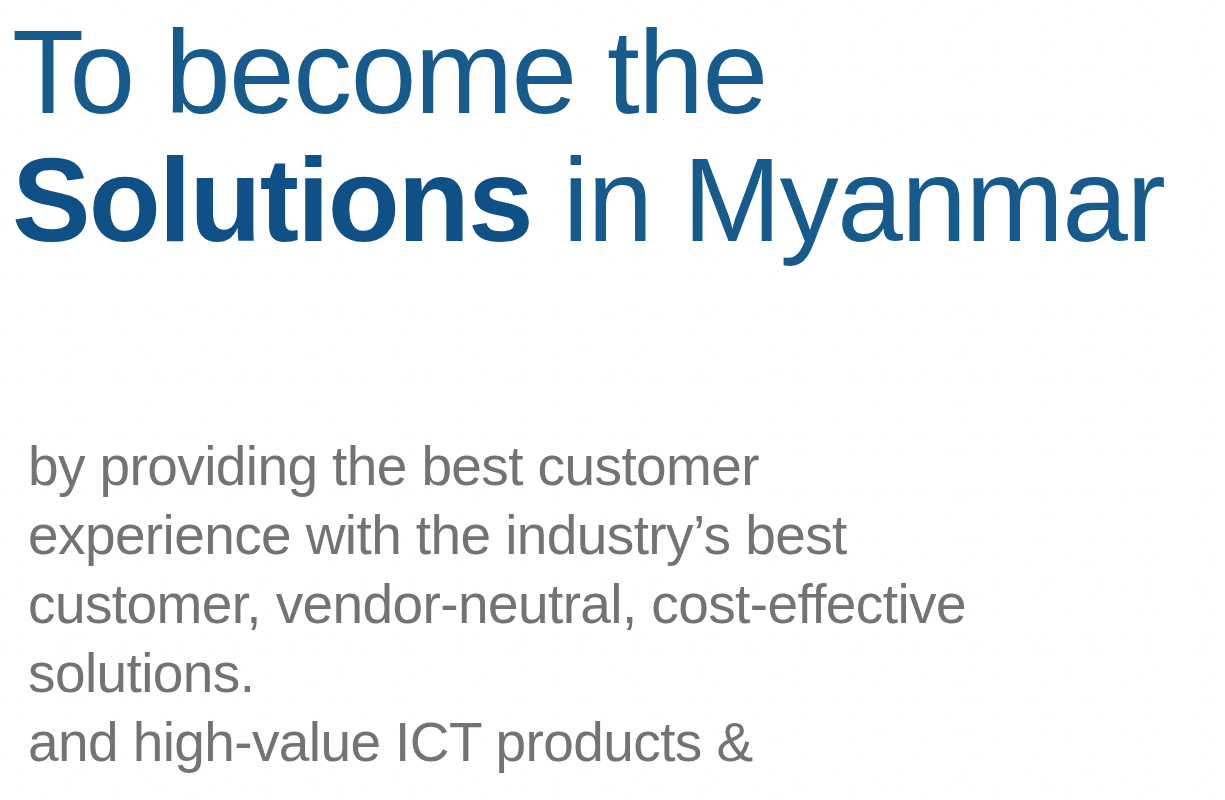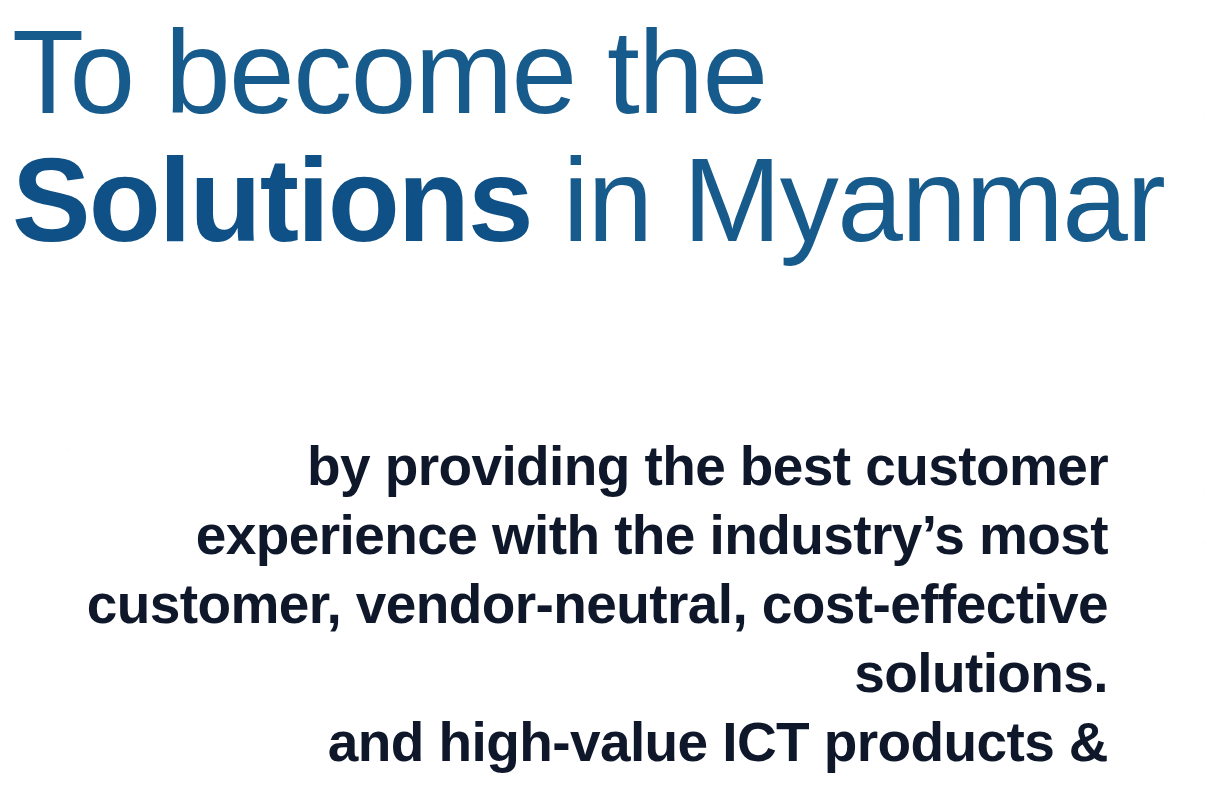--- a/index.html
+++ b/index.html
@@ -72,26 +72,25 @@
     letter-spacing: -2px;
   }
 
   
   .body-copy {
     position: absolute;
     left: 28px;
     top: 432px;
     width: 1080px;
     margin: 0;
-    color: #0f172a;
+    color: #737373;
     font-size: 55px;
     line-height: 69px;
-    font-weight: 700;
+    font-weight: 400;
     letter-spacing: -0.6px;
-    text-align: right;
   }
   .body-copy .bd-line {
     display: block;
     height: 69px;
     white-space: nowrap;
   }
 </style>
 </head>
 <body>
 
@@ -103,20 +102,20 @@
 
     <h1 class="headline">
       <span class="hl-line"><span class="light">To become the</span></span>
 
 
       <span class="hl-line"><span class="strong">Solutions</span><span class="light"> in Myanmar</span></span>
     </h1>
 
     <p class="body-copy">
       <span class="bd-line">by providing the best customer</span>
-      <span class="bd-line">experience with the industry’s most</span>
+      <span class="bd-line">experience with the industry’s best</span>
       <span class="bd-line">customer, vendor-neutral, cost-effective</span>
       <span class="bd-line">solutions.</span>
       <span class="bd-line">and high-value ICT products &amp;</span>
     </p>
 
   </div>
 </div>
 
 </body></html>

